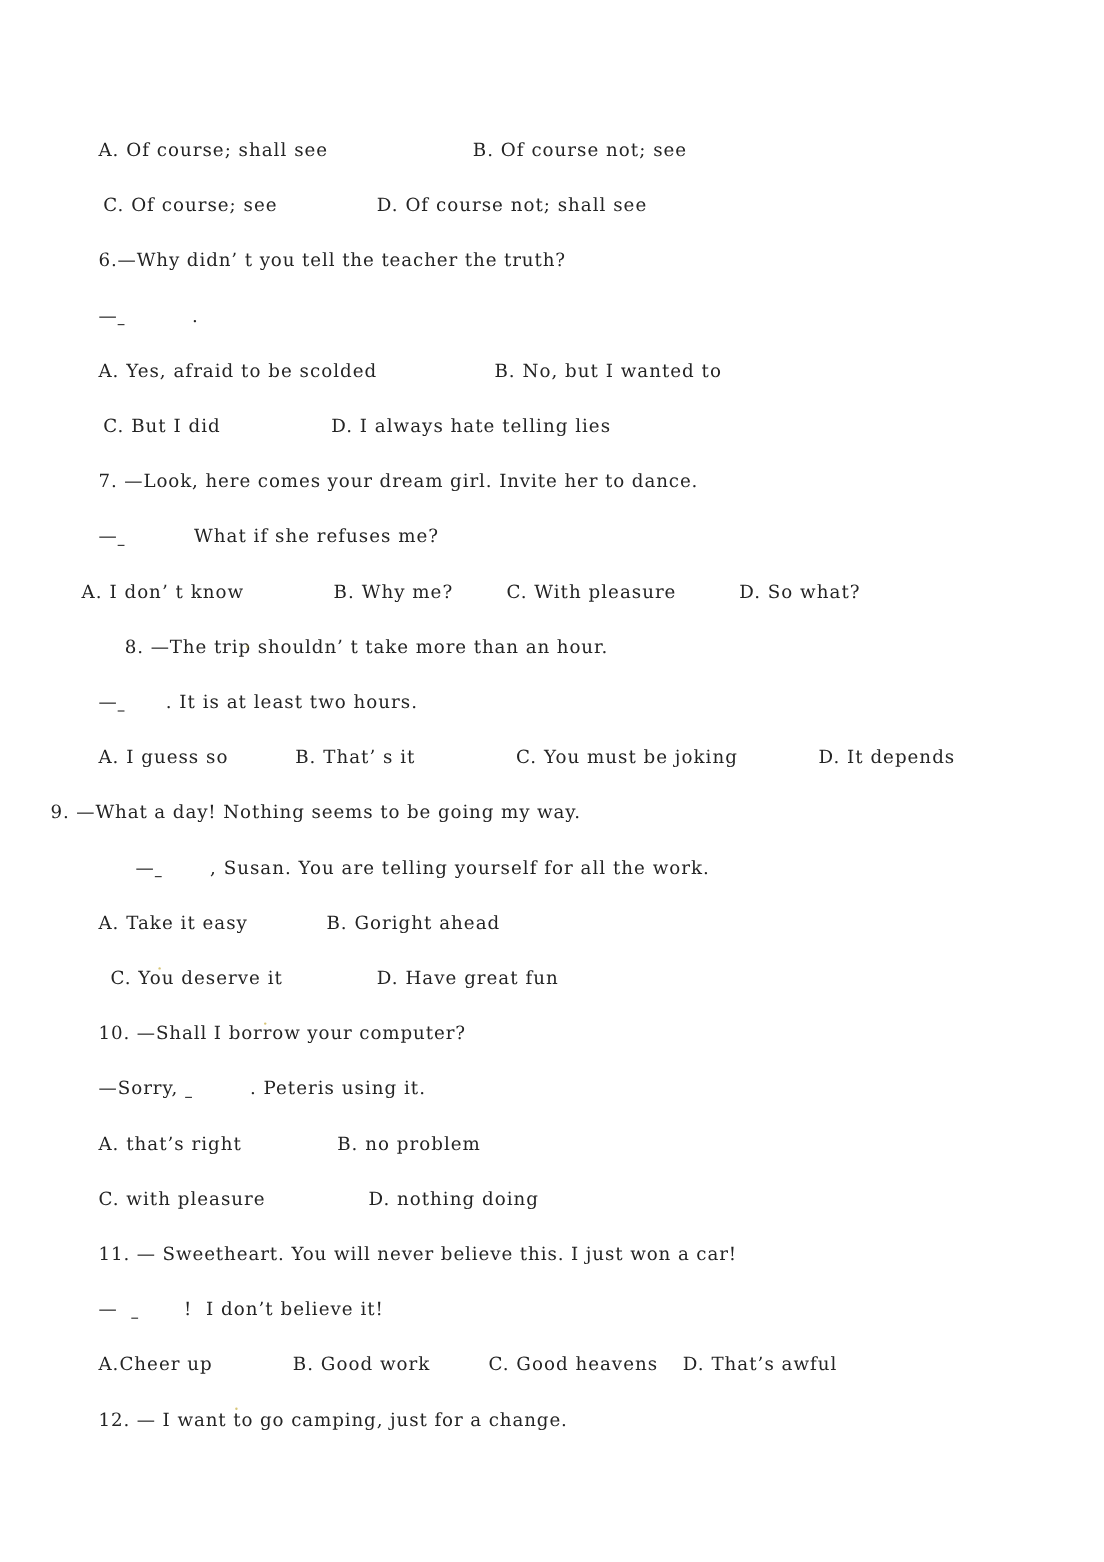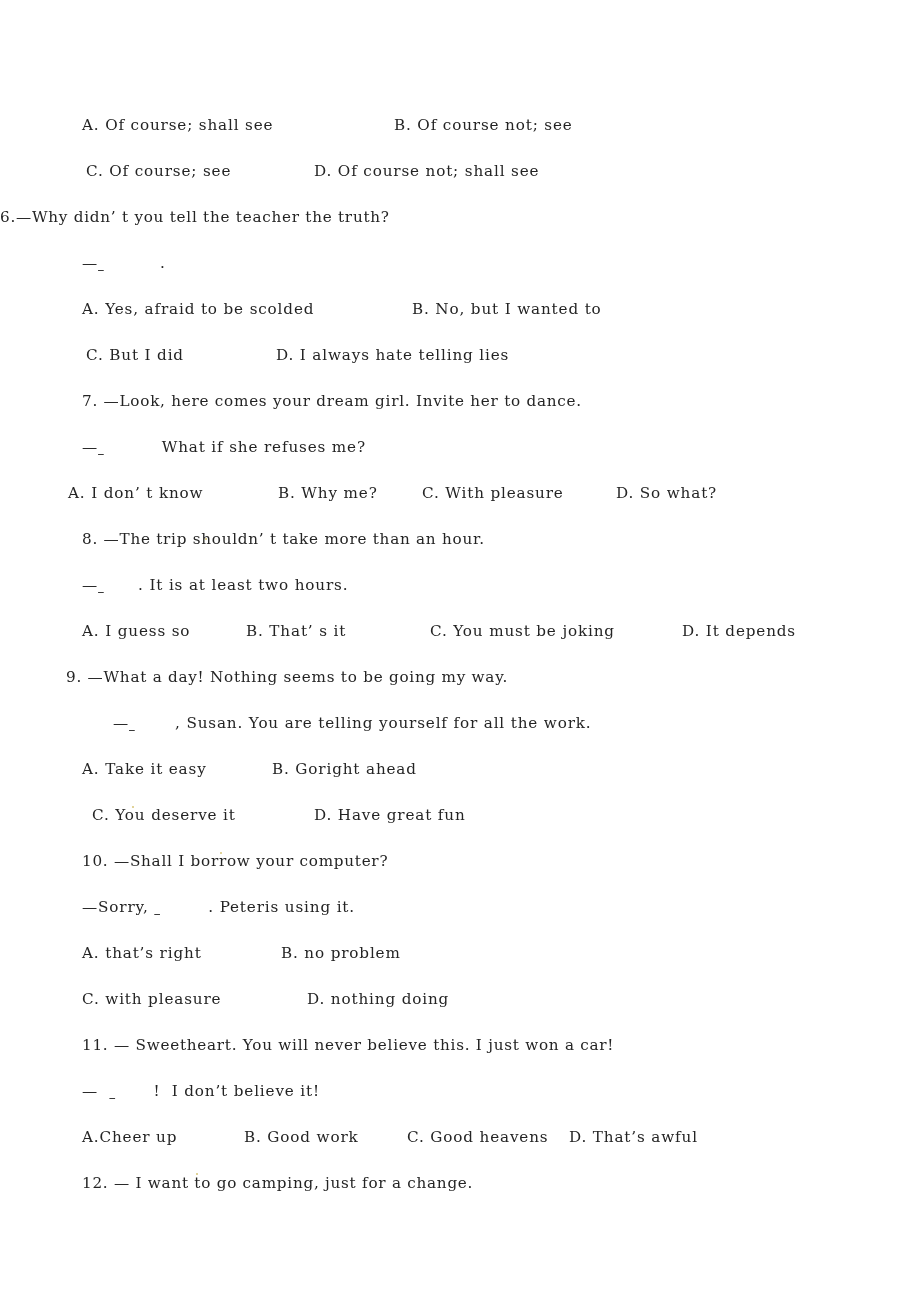--- a/index.html
+++ b/index.html
@@ -67,31 +67,31 @@
     border-radius: 50%;
   }
 </style>
 </head>
 <body>
 
 <div id="page" style="width: 920px; height: 1302px; background: rgb(255, 255, 255);">
   <div id="content">
       <div class="line" style="top: 110px;"><span class="opt" style="position: absolute; left: 82px;">A. Of course; shall see</span><span class="opt" style="position: absolute; left: 394px;">B. Of course not; see</span></div>
       <div class="line" style="top: 156px;"><span class="opt" style="position: absolute; left: 86px;">C. Of course; see</span><span class="opt" style="position: absolute; left: 314px;">D. Of course not; shall see</span></div>
-      <div class="line stem" style="top: 202px;"><span class="seg" style="">6.—Why didn’ t you tell the teacher the truth?</span></div>
+      <div class="line stem" style="top: 202px;"><span class="seg" style="margin-left: 82px;">6.—Why didn’ t you tell the teacher the truth?</span></div>
       <div class="line" style="top: 248px;"><span class="dash" style="margin-left: 82px;">—</span><span class="blank" style="display: inline-block; width: 62px;"> </span><span class="seg">.</span></div>
       <div class="line" style="top: 294px;"><span class="opt" style="position: absolute; left: 412px;">B. No, but I wanted to</span><span class="opt" style="position: absolute; left: 82px;">A. Yes, afraid to be scolded</span></div>
       <div class="line" style="top: 340px;"><span class="opt" style="position: absolute; left: 86px;">C. But I did</span><span class="opt" style="position: absolute; left: 276px;">D. I always hate telling lies</span></div>
       <div class="line stem" style="top: 386px;"><span class="seg" style="margin-left: 82px;">7. —Look, here comes your dream girl. Invite her to dance.</span></div>
       <div class="line" style="top: 432px;"><span class="dash" style="margin-left: 82px;">—</span><span class="blank" style="display: inline-block; width: 58px;"> </span><span class="seg"> What if she refuses me?</span></div>
       <div class="line" style="top: 478px;"><span class="opt" style="position: absolute; left: 68px;">A. I don’ t know</span><span class="opt" style="position: absolute; left: 278px;">B. Why me?</span><span class="opt" style="position: absolute; left: 422px;">C. With pleasure</span><span class="opt" style="position: absolute; left: 616px;">D. So what?</span></div>
-      <div class="line stem" style="top: 524px;"><span class="seg" style="margin-left: 82px;">8. —The trip shouldn’ t take more than an hour.</span></div>
+      <div class="line stem" style="top: 524px;"><span class="seg" style="margin-left: 104px;">8. —The trip shouldn’ t take more than an hour.</span></div>
       <div class="line" style="top: 570px;"><span class="dash" style="margin-left: 82px;">—</span><span class="blank" style="display: inline-block; width: 40px;"> </span><span class="seg">. It is at least two hours.</span></div>
       <div class="line" style="top: 616px;"><span class="opt" style="position: absolute; left: 82px;">A. I guess so</span><span class="opt" style="position: absolute; left: 246px;">B. That’ s it</span><span class="opt" style="position: absolute; left: 430px;">C. You must be joking</span><span class="opt" style="position: absolute; left: 682px;">D. It depends</span></div>
-      <div class="line stem" style="top: 662px;"><span class="seg" style="margin-left: 66px;">9. —What a day! Nothing seems to be going my way.</span></div>
+      <div class="line stem" style="top: 662px;"><span class="seg" style="margin-left: 42px;">9. —What a day! Nothing seems to be going my way.</span></div>
       <div class="line" style="top: 708px;"><span class="dash" style="margin-left: 113px;">—</span><span class="blank" style="display: inline-block; width: 46px;"> </span><span class="seg">, Susan. You are telling yourself for all the work.</span></div>
       <div class="line" style="top: 754px;"><span class="opt" style="position: absolute; left: 82px;">A. Take it easy</span><span class="opt" style="position: absolute; left: 272px;">B. Goright ahead</span></div>
       <div class="line" style="top: 800px;"><span class="opt" style="position: absolute; left: 92px;">C. You deserve it</span><span class="opt" style="position: absolute; left: 314px;">D. Have great fun</span></div>
       <div class="line stem" style="top: 846px;"><span class="seg" style="margin-left: 82px;">10. —Shall I borrow your computer?</span></div>
       <div class="line" style="top: 892px;"><span class="dash" style="margin-left: 82px;">—Sorry, </span><span class="blank" style="display: inline-block; width: 54px;"> </span><span class="seg">. Peteris using it.</span></div>
       <div class="line" style="top: 938px; padding-left: 48px;"><span class="opt" style="position: absolute; left: 82px;">A. that’s right</span><span class="opt" style="position: absolute; left: 281px;">B. no problem</span></div>
       <div class="line" style="top: 984px;"><span class="opt" style="position: absolute; left: 82px;">C. with pleasure</span><span class="opt" style="position: absolute; left: 307px;">D. nothing doing</span></div>
       <div class="line stem" style="top: 1030px;"><span class="seg" style="margin-left: 82px;">11. — Sweetheart. You will never believe this. I just won a car!</span></div>
       <div class="line" style="top: 1076px;"><span class="dash" style="margin-left: 82px;">—  </span><span class="blank" style="display: inline-block; width: 44px;"> </span><span class="seg">!  I don’t believe it!</span></div>
       <div class="line" style="top: 1122px;"><span class="opt" style="position: absolute; left: 82px;">A.Cheer up</span><span class="opt" style="position: absolute; left: 244px;">B. Good work</span><span class="opt" style="position: absolute; left: 407px;">C. Good heavens</span><span class="opt" style="position: absolute; left: 569px; text-align: right;">D. That’s awful</span></div>

